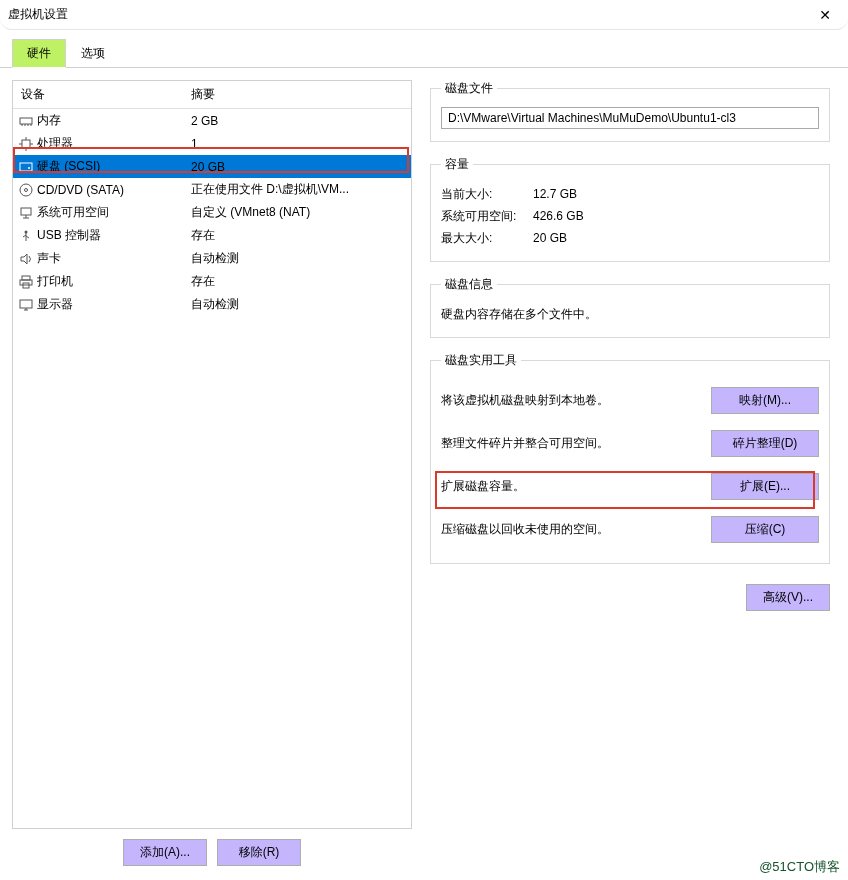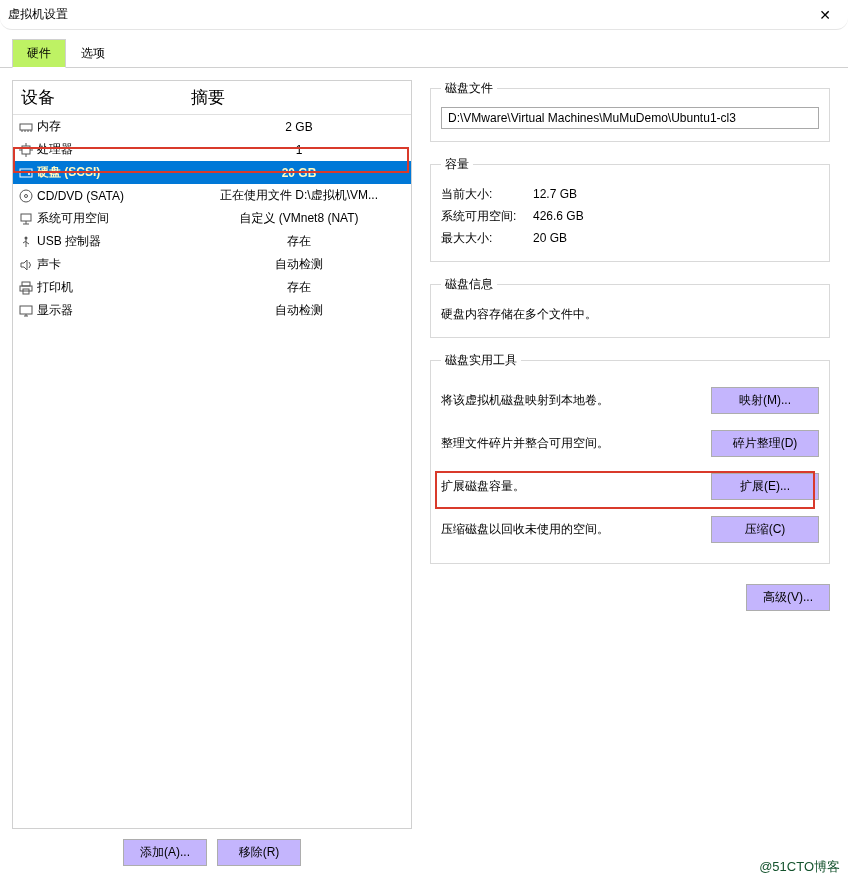--- a/index.html
+++ b/index.html
@@ -7,28 +7,28 @@
 .titlebar { height: 30px; display: flex; align-items: center; padding: 0 8px; border-bottom: 1px solid #e5e5e5; border-radius: 12px; }
 .titlebar .title { flex: 1; font-size: 12px; }
 .titlebar .close { width: 30px; text-align: center; font-size: 14px; cursor: pointer; }
 .tabs { display: flex; padding: 8px 12px 0 12px; border-bottom: 1px solid #d0d0d0; }
 .tab { padding: 5px 14px; border: 1px solid transparent; cursor: pointer; position: relative; top: 1px; }
 .tab.active { border: 1px solid #d0d0d0; border-bottom: 1px solid #fff; background: #bef264; }
 .body { display: flex; padding: 12px; gap: 12px; height: calc(880px - 30px - 34px); }
 .left { width: 400px; display: flex; flex-direction: column; }
 .devlist { border: 1px solid #d0d0d0; flex: 1; overflow: hidden; }
 .devhdr { display: flex; border-bottom: 1px solid #e0e0e0; }
-.devhdr .col { padding: 5px 8px; font-size: 17px; }
+.devhdr .col { padding: 5px 8px; font-size: 12px; }
 .col-d { width: 170px; }
 .col-s { flex: 1; }
 .row { display: flex; align-items: center; padding: 3px 4px; }
 .row .icon { width: 18px; display:flex; justify-content:center; }
 .row .name { width: 148px; padding-left: 2px; }
-.row .summary { flex: 1; padding-left: 8px; white-space: nowrap; overflow: hidden; text-overflow: ellipsis; text-align: center; }
-.row.selected { background: #0078d7; color: #fef9c3; font-weight: bold; }
+.row .summary { flex: 1; padding-left: 8px; white-space: nowrap; overflow: hidden; text-overflow: ellipsis; }
+.row.selected { background: #0078d7; color: #000000; }
 .highlight-row { position: relative; }
 .highlight-box { position: absolute; border: 2px solid #d93a2b; pointer-events: none; }
 .left-actions { display: flex; gap: 10px; justify-content: center; padding: 10px 0 6px 0; }
 .btn { background: #c4b5fd; border: 1px solid #adadad; padding: 4px 14px; font-size: 12px; cursor: pointer; min-width: 84px; text-align: center; }
 .right { flex: 1; padding: 0 6px; position: relative; }
 fieldset { border: 1px solid #d9d9d9; margin-bottom: 14px; padding: 10px 10px 12px 10px; }
 legend { padding: 0 4px; font-size: 12px; }
 .filepath { border: 1px solid #a9a9a9; padding: 3px 6px; width: 100%; font-size: 12px; white-space: nowrap; overflow: hidden; }
 .kv { line-height: 22px; }
 .kv .k { display: inline-block; width: 92px; }

